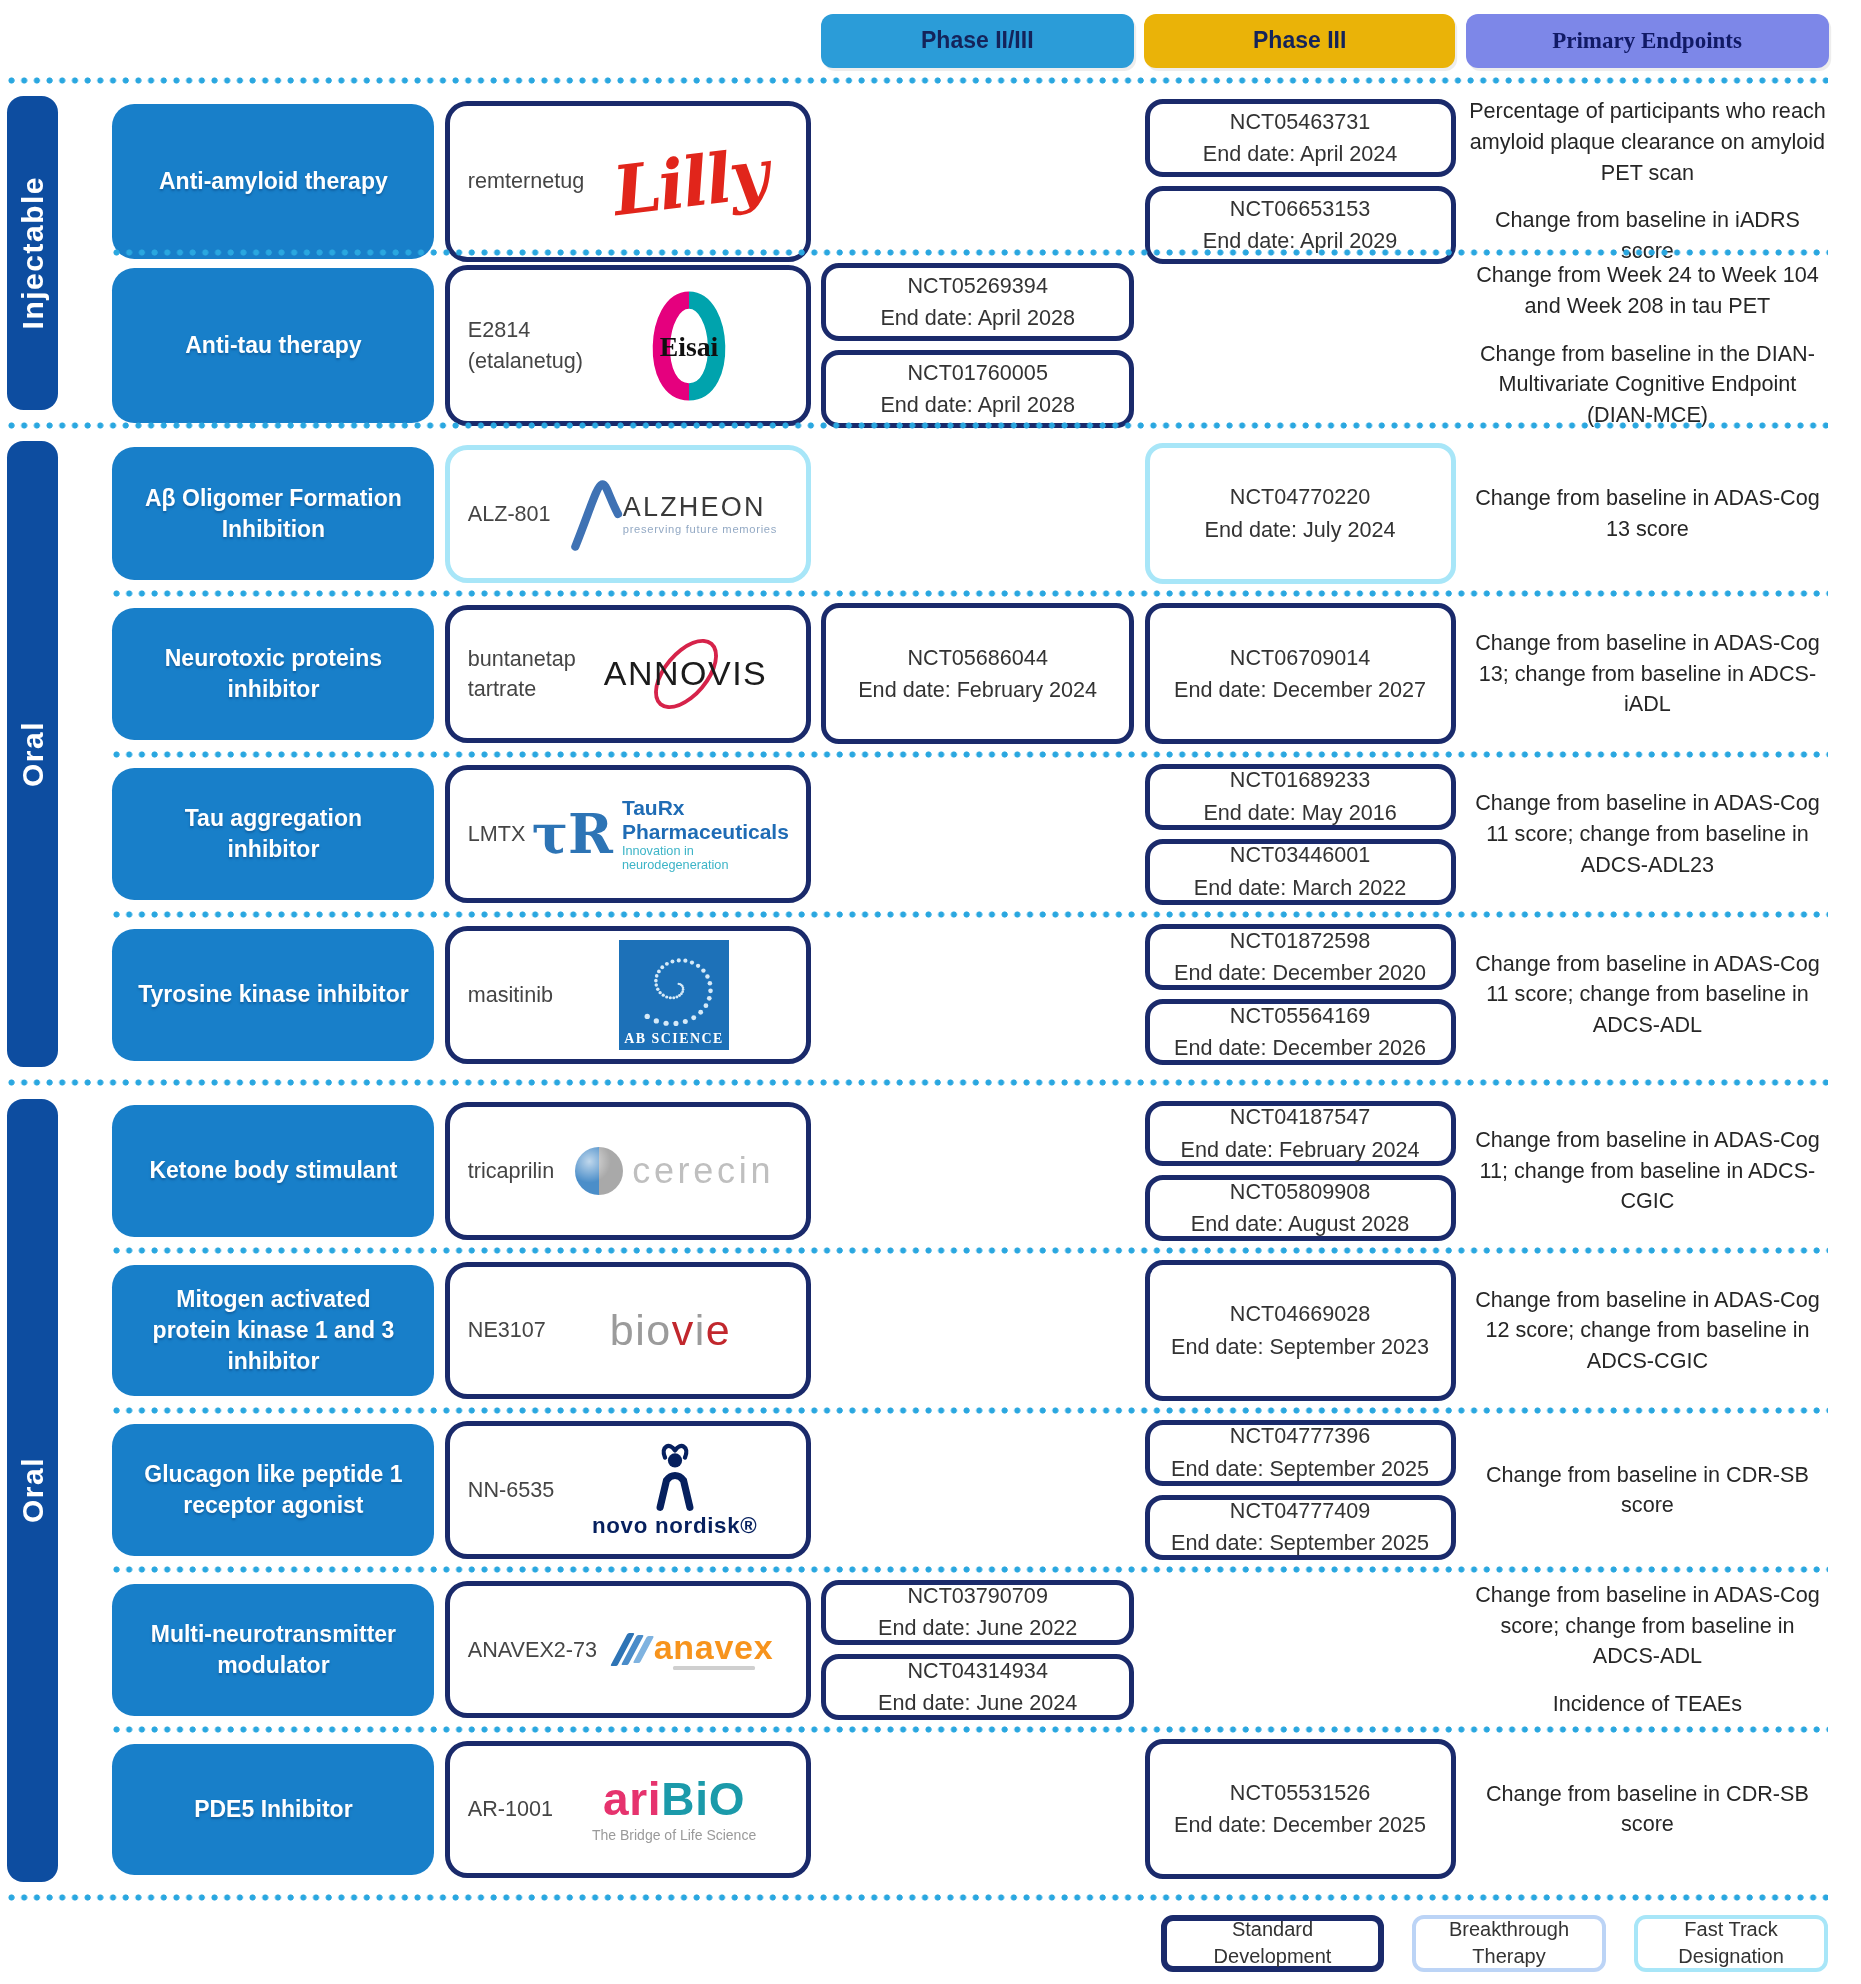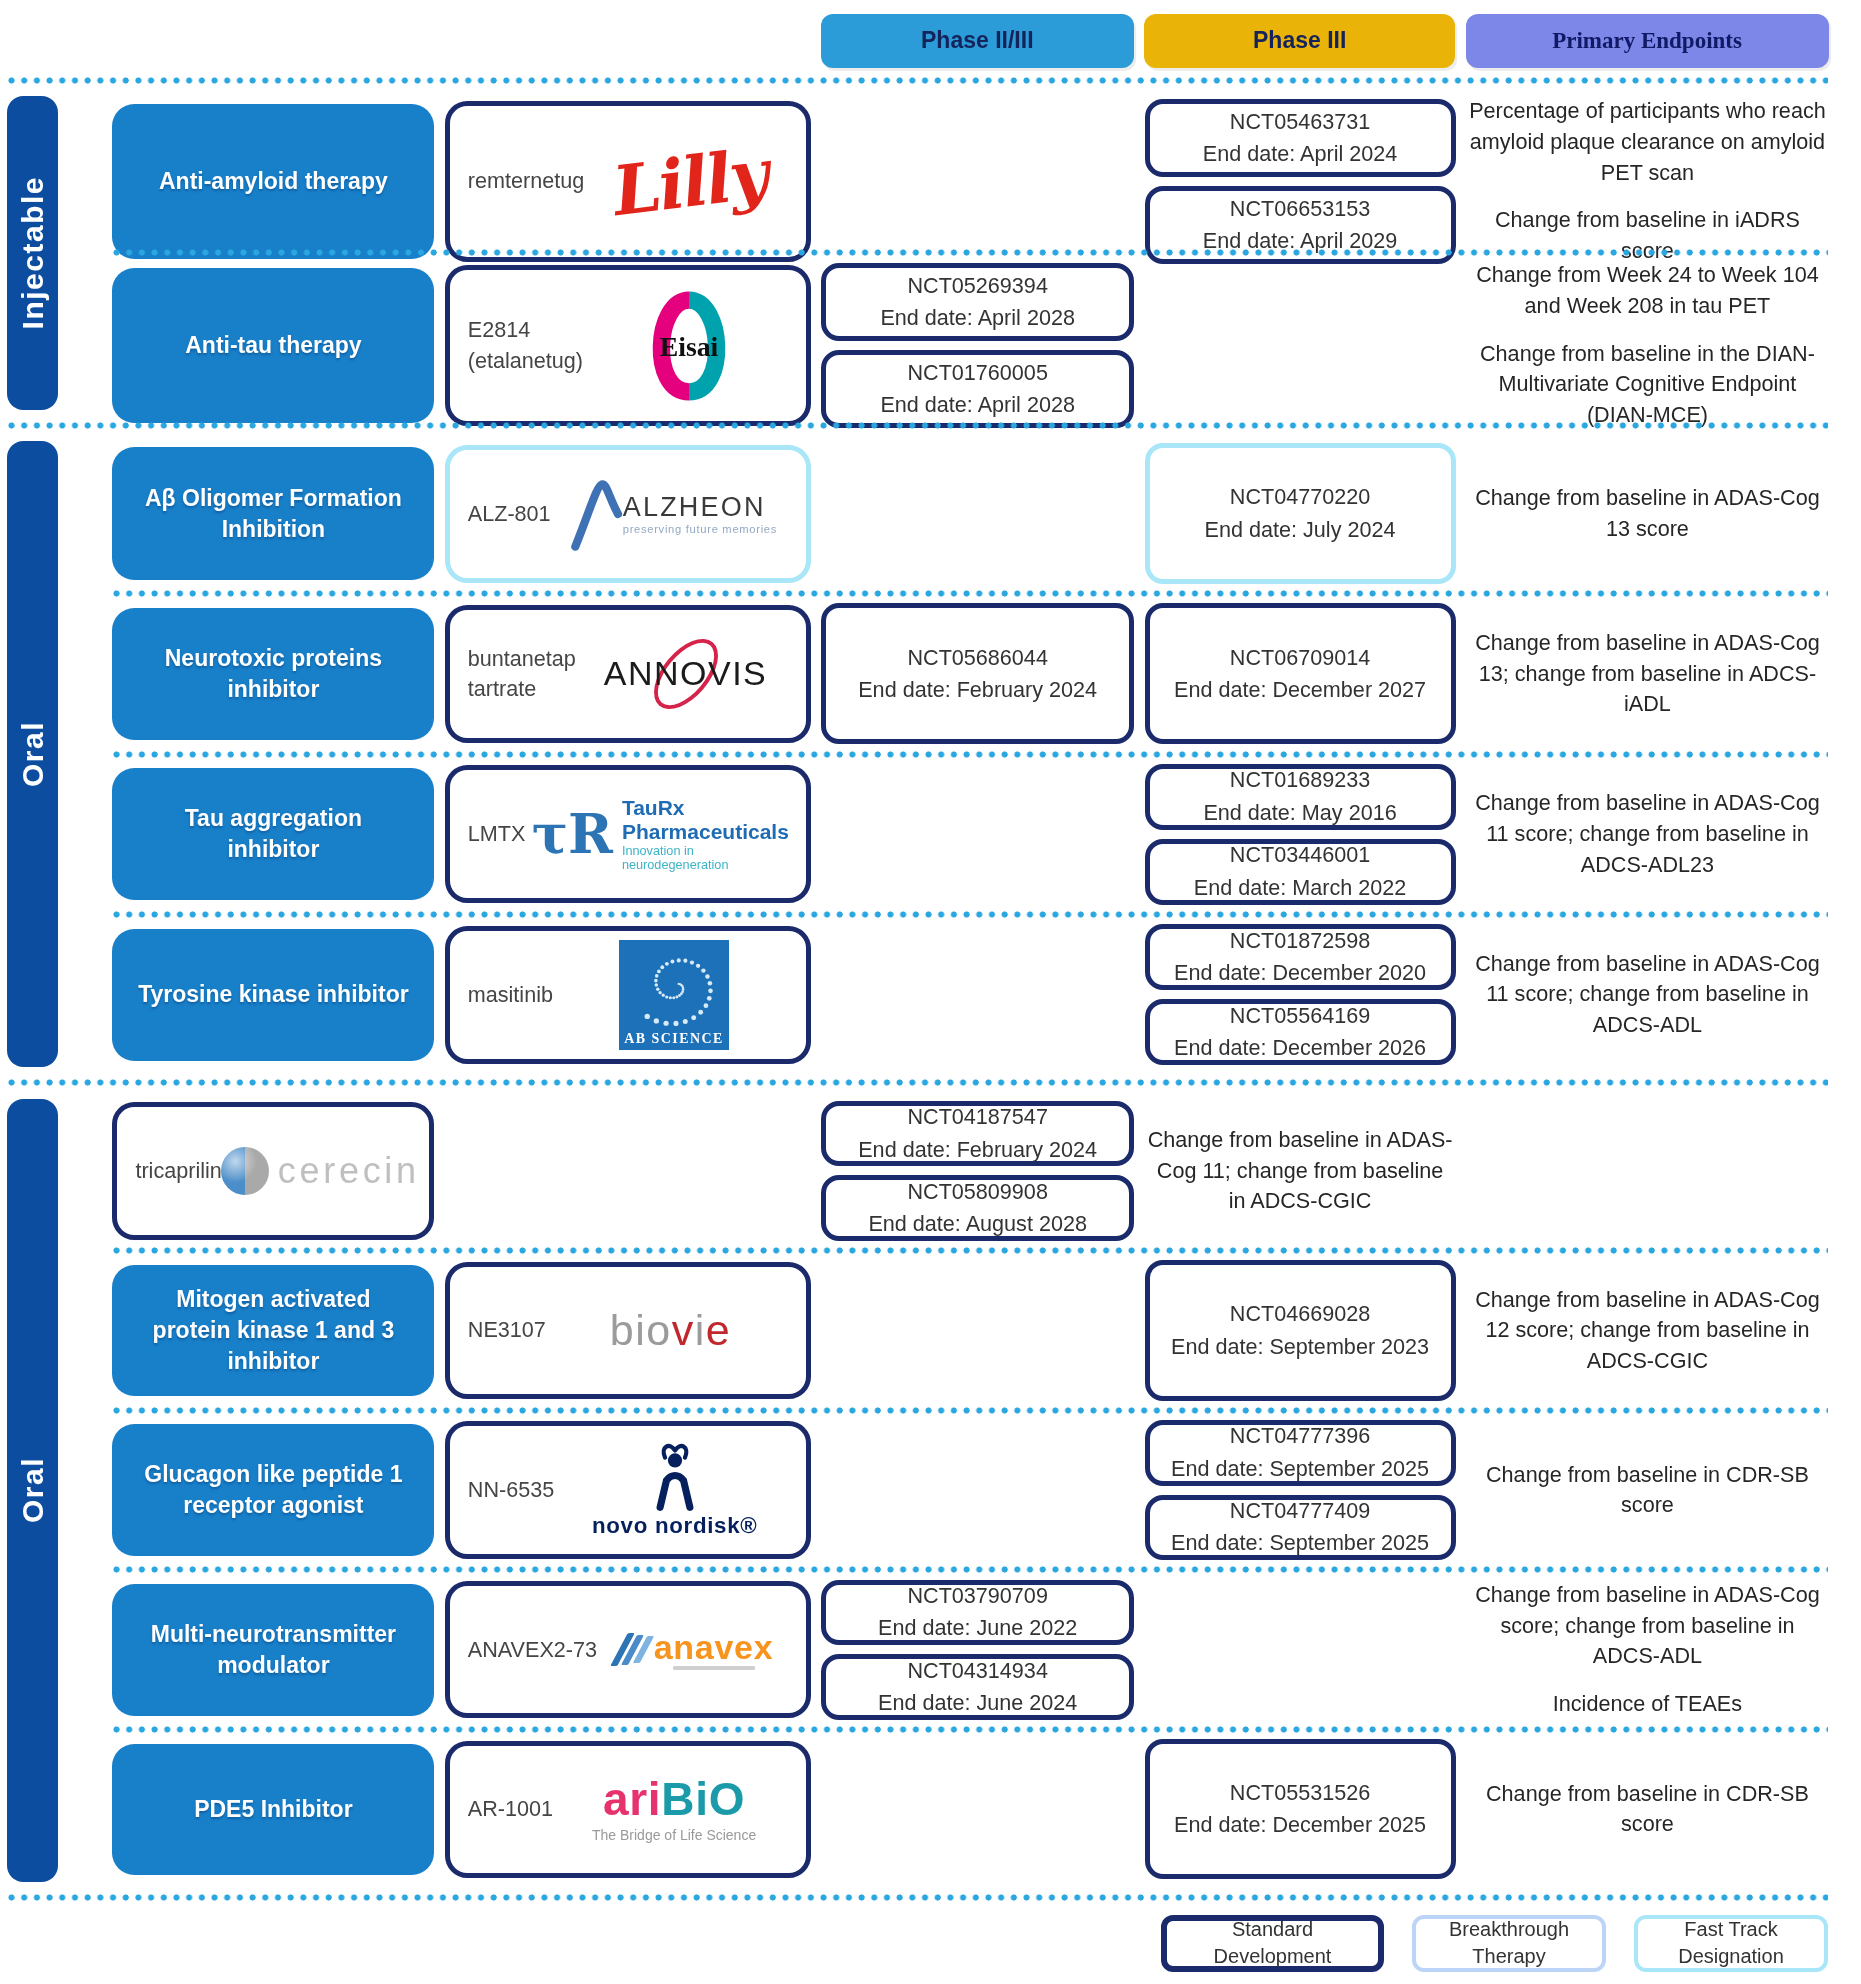--- a/index.html
+++ b/index.html
@@ -354,20 +354,23 @@
           </div>
         </div>
       </div>
       <div class="sep sep-full"></div>
       <div class="group" style="flex:5 1 0%">
         <div class="rail">
           <span>Oral</span>
         </div>
         <div class="rows">
           <div class="row">
+            <div class="therapy-box">
+              <span>Ketone body stimulant</span>
+            </div>
             <div class="drug-box standard">
               <span class="drug-name">tricaprilin</span>
               <span class="logo">
                 <span class="cerecin">
                   <span class="cerecin-sphere"></span>
                   <span class="cerecin-name">cerecin</span>
                 </span>
               </span>
             </div>
             <div class="trials"></div>

